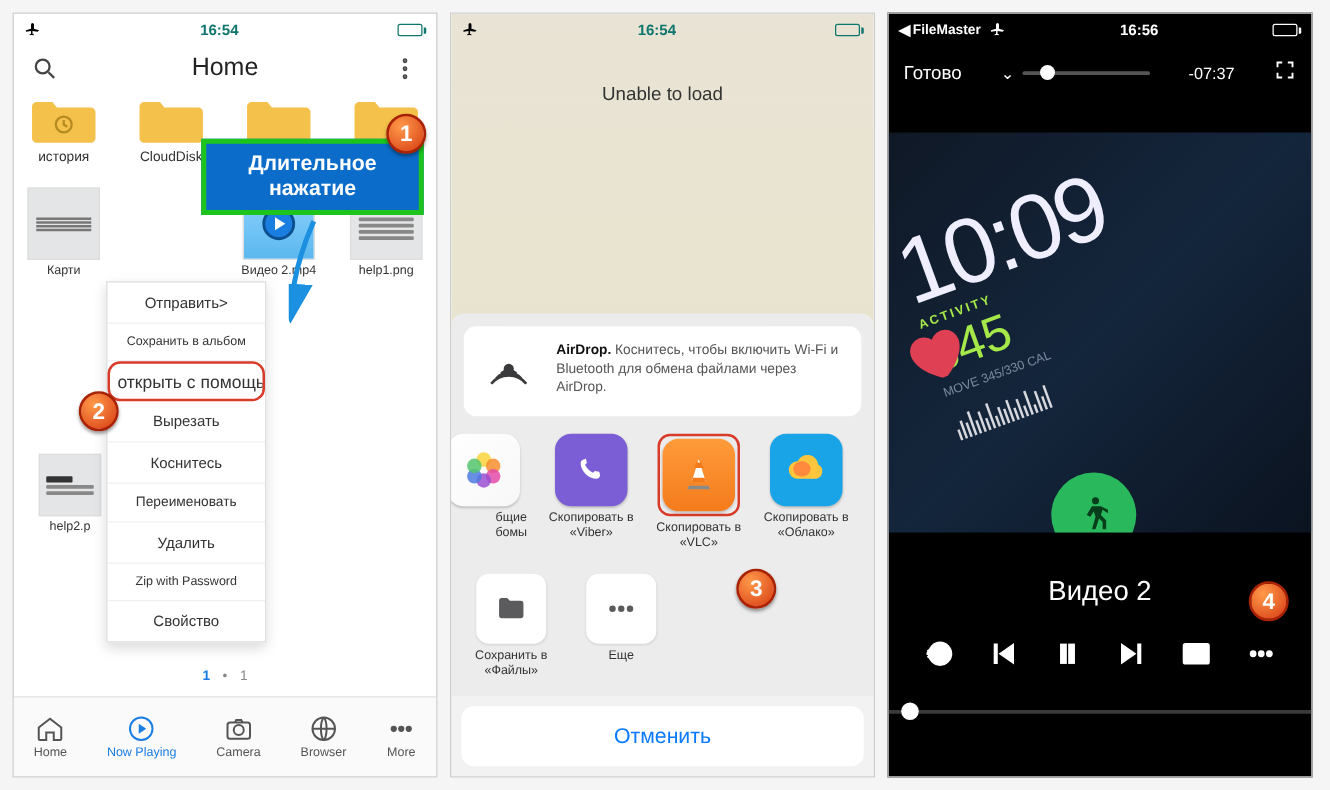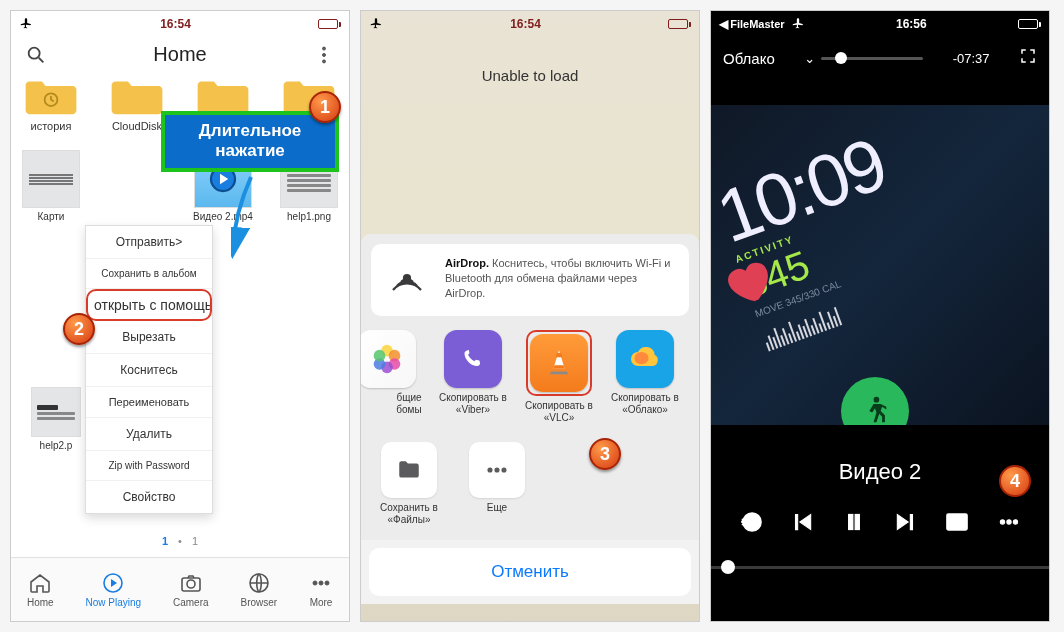--- a/index.html
+++ b/index.html
@@ -2,21 +2,21 @@
 <html><head>
 <meta charset="utf-8">
 <style>
   * { box-sizing: border-box; margin: 0; padding: 0; font-family: -apple-system, "Helvetica Neue", Arial, sans-serif; }
   body { background:#f5f5f5; width:1064px; height:632px; overflow:hidden; }
   .wrap { display:flex; gap:10px; padding:10px; }
   .phone { width:340px; height:612px; background:#fff; border:1px solid #ccc; position:relative; overflow:hidden; }
   .phone.dark { background:#000; color:#fff; }
 
   
-  .status { display:flex; align-items:center; justify-content:space-between; height:26px; padding:0 8px; font-size:12px; font-weight:600; color:#7f1d1d; }
+  .status { display:flex; align-items:center; justify-content:space-between; height:26px; padding:0 8px; font-size:12px; font-weight:600; color:#0f766e; }
   .dark .status { color:#fff; }
   .status .left, .status .right { display:flex; align-items:center; gap:6px; }
   .airplane svg { width:14px; height:14px; }
   .battery { display:inline-flex; align-items:center; }
   .battery .b-body { width:20px; height:10px; border:1px solid currentColor; border-radius:2px; padding:1px; }
   .battery .b-fill { width:40%; height:100%; background:currentColor; }
   .battery .b-tip { width:2px; height:5px; background:currentColor; margin-left:1px; border-radius:0 1px 1px 0;}
   .applabel { font-size:11px; display:flex; align-items:center; gap:2px; }
   .applabel .chev { font-size:12px; }
 
@@ -61,21 +61,21 @@
   .tabbar { position:absolute; bottom:0; left:0; right:0; height:64px; border-top:1px solid #e2e2e2; background:#fafafa; display:flex; justify-content:space-around; align-items:center; }
   .tabbar .tab { display:flex; flex-direction:column; align-items:center; gap:2px; color:#555; font-size:10px;}
   .tabbar .tab svg { width:24px; height:24px; stroke:#555;}
   .tabbar .tab.active { color:#1a7de0; }
   .tabbar .tab.active svg { stroke:#1a7de0; }
 
   
   .p2 .bg { position:absolute; inset:0; background:linear-gradient(180deg,#e8e3d4 0%, #e9e4cf 35%, #ded7c3 100%); }
   .p2 .content { position:relative; }
   .p2 .unable { text-align:center; font-size:15px; color:#333; padding:30px 0 70px;}
-  .sheet { position:absolute; bottom:17px; left:0; right:0; background:#f2f2f2; border-radius:10px 10px 0 0; padding:0 0 0; }
+  .sheet { position:absolute; bottom:0; left:0; right:0; background:#f2f2f2; border-radius:10px 10px 0 0; padding:0 0 0; }
   .sheet-body { padding:10px 10px 14px; background:#edecec; border-radius:10px 10px 0 0;}
   .airdrop { background:#fff; border-radius:10px; padding:12px; display:flex; gap:14px; align-items:flex-start; margin-bottom:14px;}
   .airdrop .airicon { width:48px; height:48px; display:flex; align-items:center; justify-content:center; }
   .airdrop .airtxt { font-size:11px; color:#555; line-height:1.35; }
   .airdrop .airtxt b { color:#111; font-weight:600;}
   .approw { display:flex; gap:14px; margin-bottom:14px; padding:0 2px;}
   .appcell { display:flex; flex-direction:column; align-items:center; width:72px; position:relative;}
   .appsq { width:58px; height:58px; border-radius:13px; display:flex; align-items:center; justify-content:center; box-shadow:0 1px 2px rgba(0,0,0,0.2);}
   .applabeltxt { font-size:10px; text-align:center; color:#333; margin-top:4px; line-height:1.2;}
   .appcell.cut .applabeltxt { margin-left:-18px;}
@@ -221,21 +221,21 @@
               <div></div>
               <div></div>
               <div></div>
               <div></div>
             </div>
           </div>
       <div class="flabel">help1.png</div>
     </div>
   </div>
 
-  <div style="position:absolute; left:20px; top:376px; z-index:1;" class="item">
+  <div style="position:absolute; left:20px; top:352px; z-index:1;" class="item">
     <div class="thumb help" style="width:50px; height:50px;">
           <div class="bars">
             <div></div>
             <div></div>
             <div></div>
           </div>
         </div>
     <div class="flabel">help2.p</div>
   </div>
 
@@ -434,21 +434,21 @@
     <div>16:56</div>
     <div class="right">
           <span class="battery">
             <span class="b-body"><span class="b-fill"></span></span>
             <span class="b-tip"></span>
           </span>
         </div>
   </div>
 
   <div class="vtop">
-    <span class="done">Облако</span>
+    <span class="done">Готово</span>
     <span class="chip">
       <span class="chevd">⌄</span>
       <span class="track">
             <span class="knob"></span>
           </span>
     </span>
     <span class="timeleft">-07:37</span>
     <span class="expand">
       <svg viewBox="0 0 24 24" fill="none" stroke-width="2">
             <path d="M4 9V4h5M20 9V4h-5M4 15v5h5M20 15v5h-5"></path>

